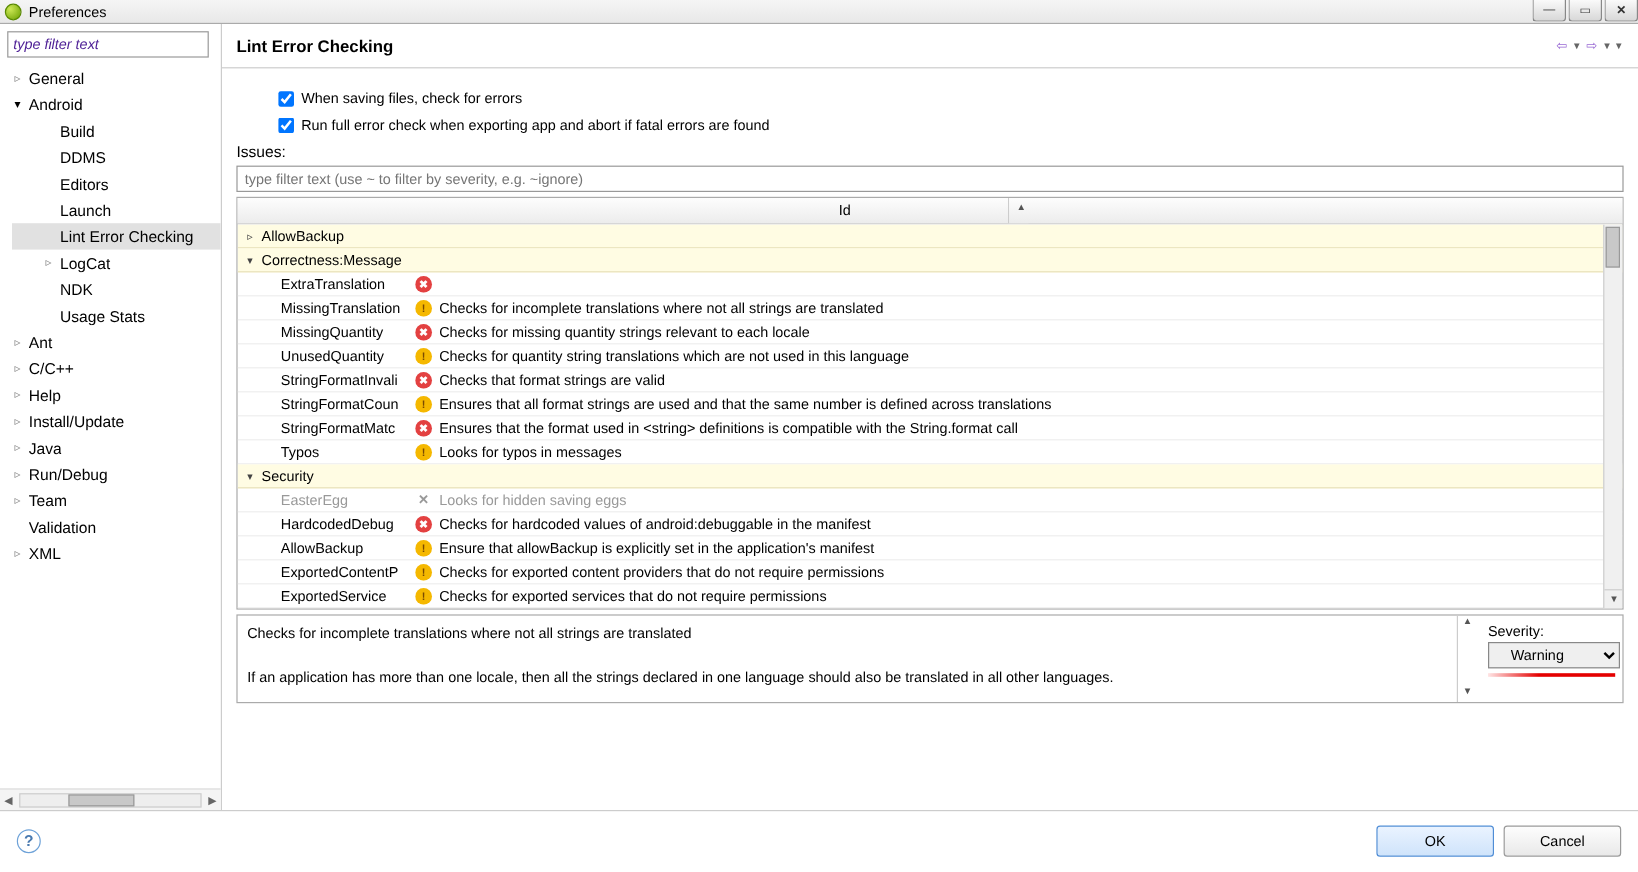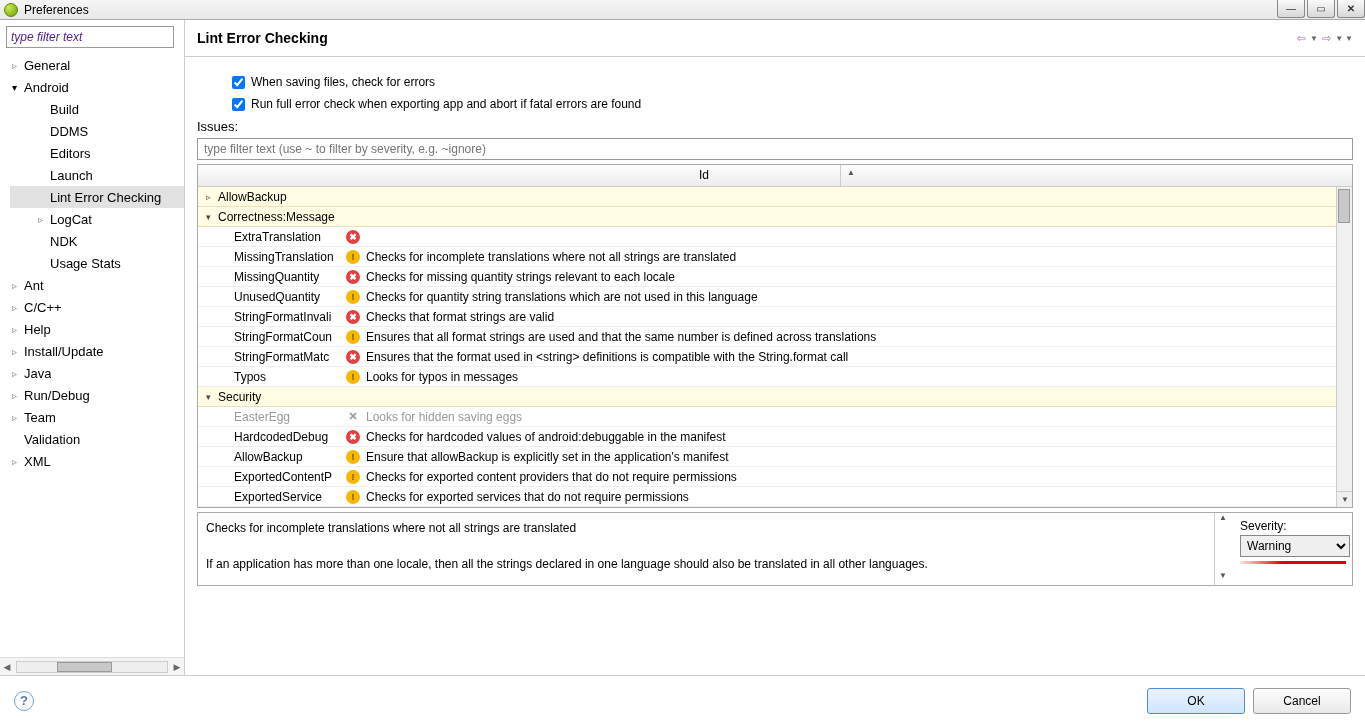--- a/index.html
+++ b/index.html
@@ -64,21 +64,21 @@
 .vscroll .vthumb { position: absolute; left: 1px; top: 2px; width: 12px; height: 34px; background: #c8c8c8; border: 1px solid #999; }
 .vscroll .varr-down { position: absolute; bottom: 0; left: 0; width: 16px; height: 16px; text-align: center; font-size: 8px; color: #555; border-top: 1px solid #ccc; line-height: 16px; }
 
 .description { margin: 4px 12px 0 12px; border: 1px solid #aaa; height: 74px; display: flex; }
 .desc-text { flex: 1; padding: 6px 8px; font-size: 12px; line-height: 1.5; }
 .desc-scroll { width: 16px; border-left: 1px solid #ccc; position: relative; }
 .desc-scroll .sarr { position: absolute; width: 16px; height: 14px; text-align: center; font-size: 8px; color: #555; }
 .desc-scroll .sarr.up { top: 0; }
 .desc-scroll .sarr.down { bottom: 0; }
 .sev-panel { width: 122px; padding: 6px 6px 0 10px; font-size: 12px; }
-.sev-select { width: 110px; height: 22px; margin-top: 2px; border: 1px solid #888; font-size: 12px; padding: 1px 2px; }
+.sev-select { width: 110px; height: 22px; margin-top: 2px; border: 1px solid #888; font-size: 12px; padding: 1px 14px; }
 .sev-underline { margin-top: 4px; height: 3px; background: linear-gradient(to right, rgba(255,0,0,0.1), #e40000 40%, #e40000); }
 
 .mid-buttons { padding: 10px 12px 4px 12px; display: flex; justify-content: flex-end; gap: 6px; }
 .btn { height: 26px; padding: 0 14px; background: linear-gradient(to bottom,#fdfdfd,#e9e9e9); border: 1px solid #9a9a9a; border-radius: 3px; font-size: 12px; cursor: default; }
 .btn.wide { min-width: 92px; }
 
 .footer { height: 50px; border-top: 1px solid #ccc; display: flex; align-items: center; padding: 0 14px; }
 .help-icon { width: 20px; height: 20px; border: 1.5px solid #6ea2d8; border-radius: 50%; color: #4a7ab0; display: flex; align-items: center; justify-content: center; font-size: 13px; font-weight: bold; }
 .footer .spacer { flex: 1; }
 .btn.primary { background: linear-gradient(to bottom,#eaf3ff,#cfe4fb); border: 1px solid #4f8dd6; }

